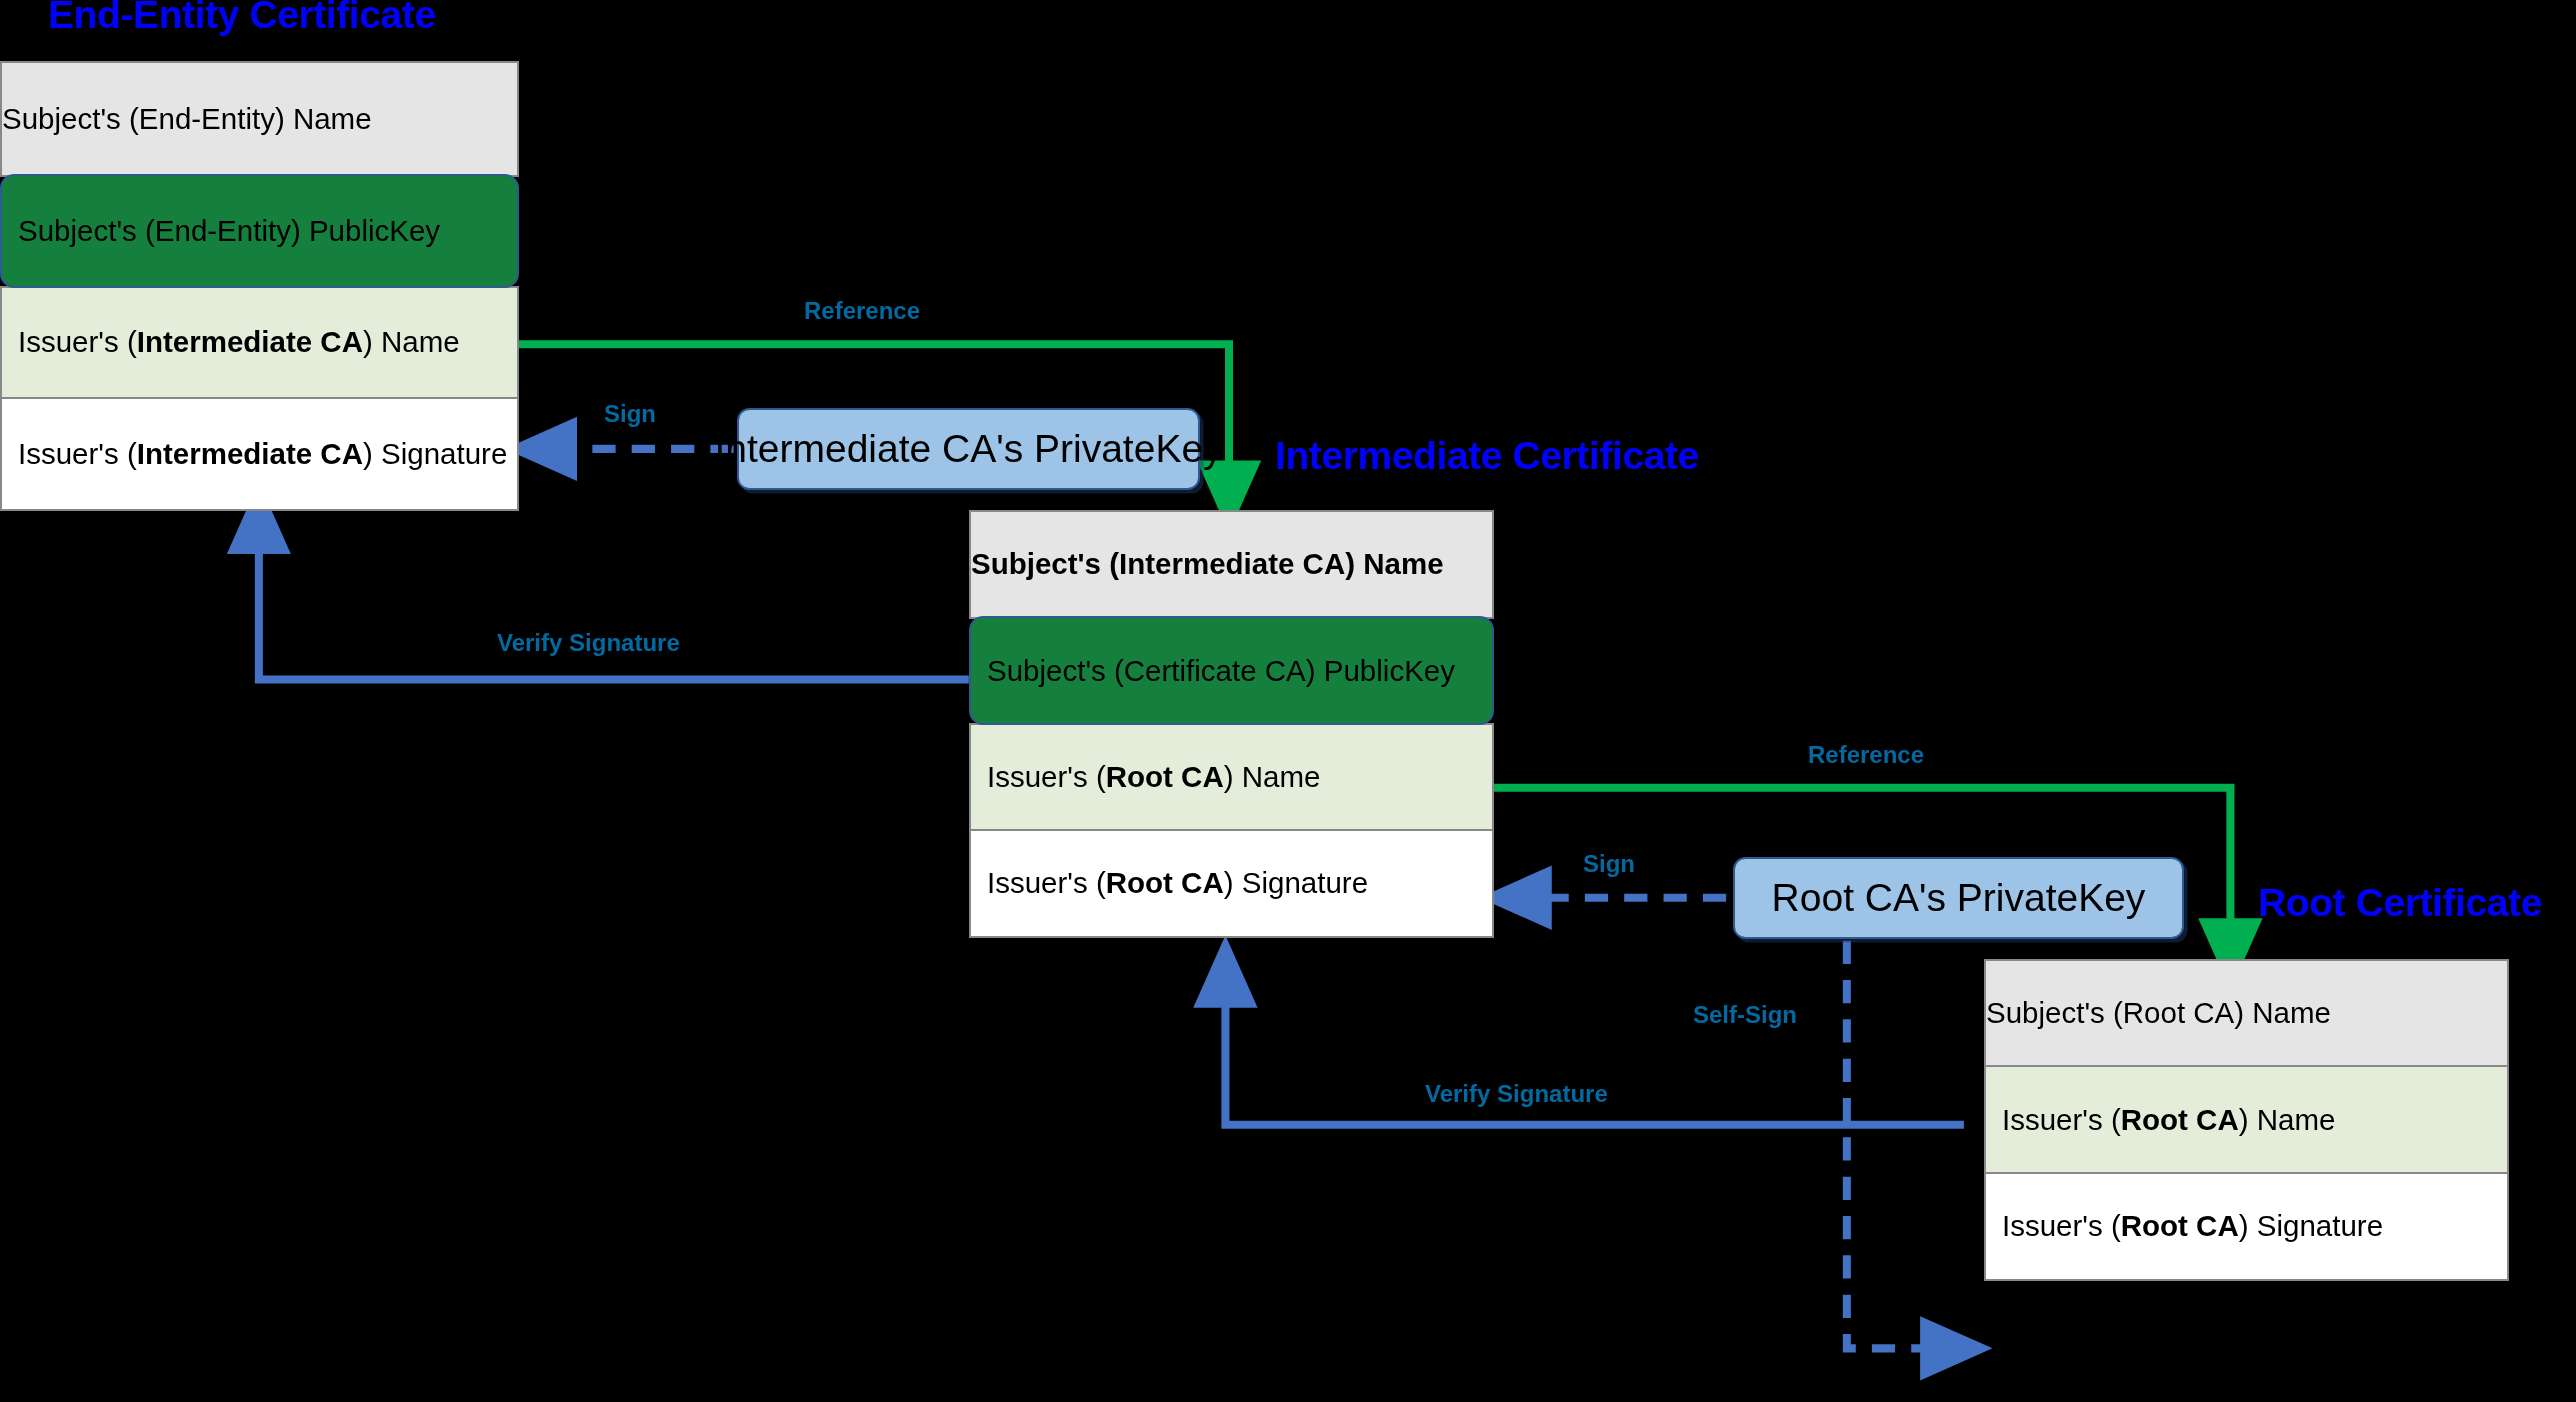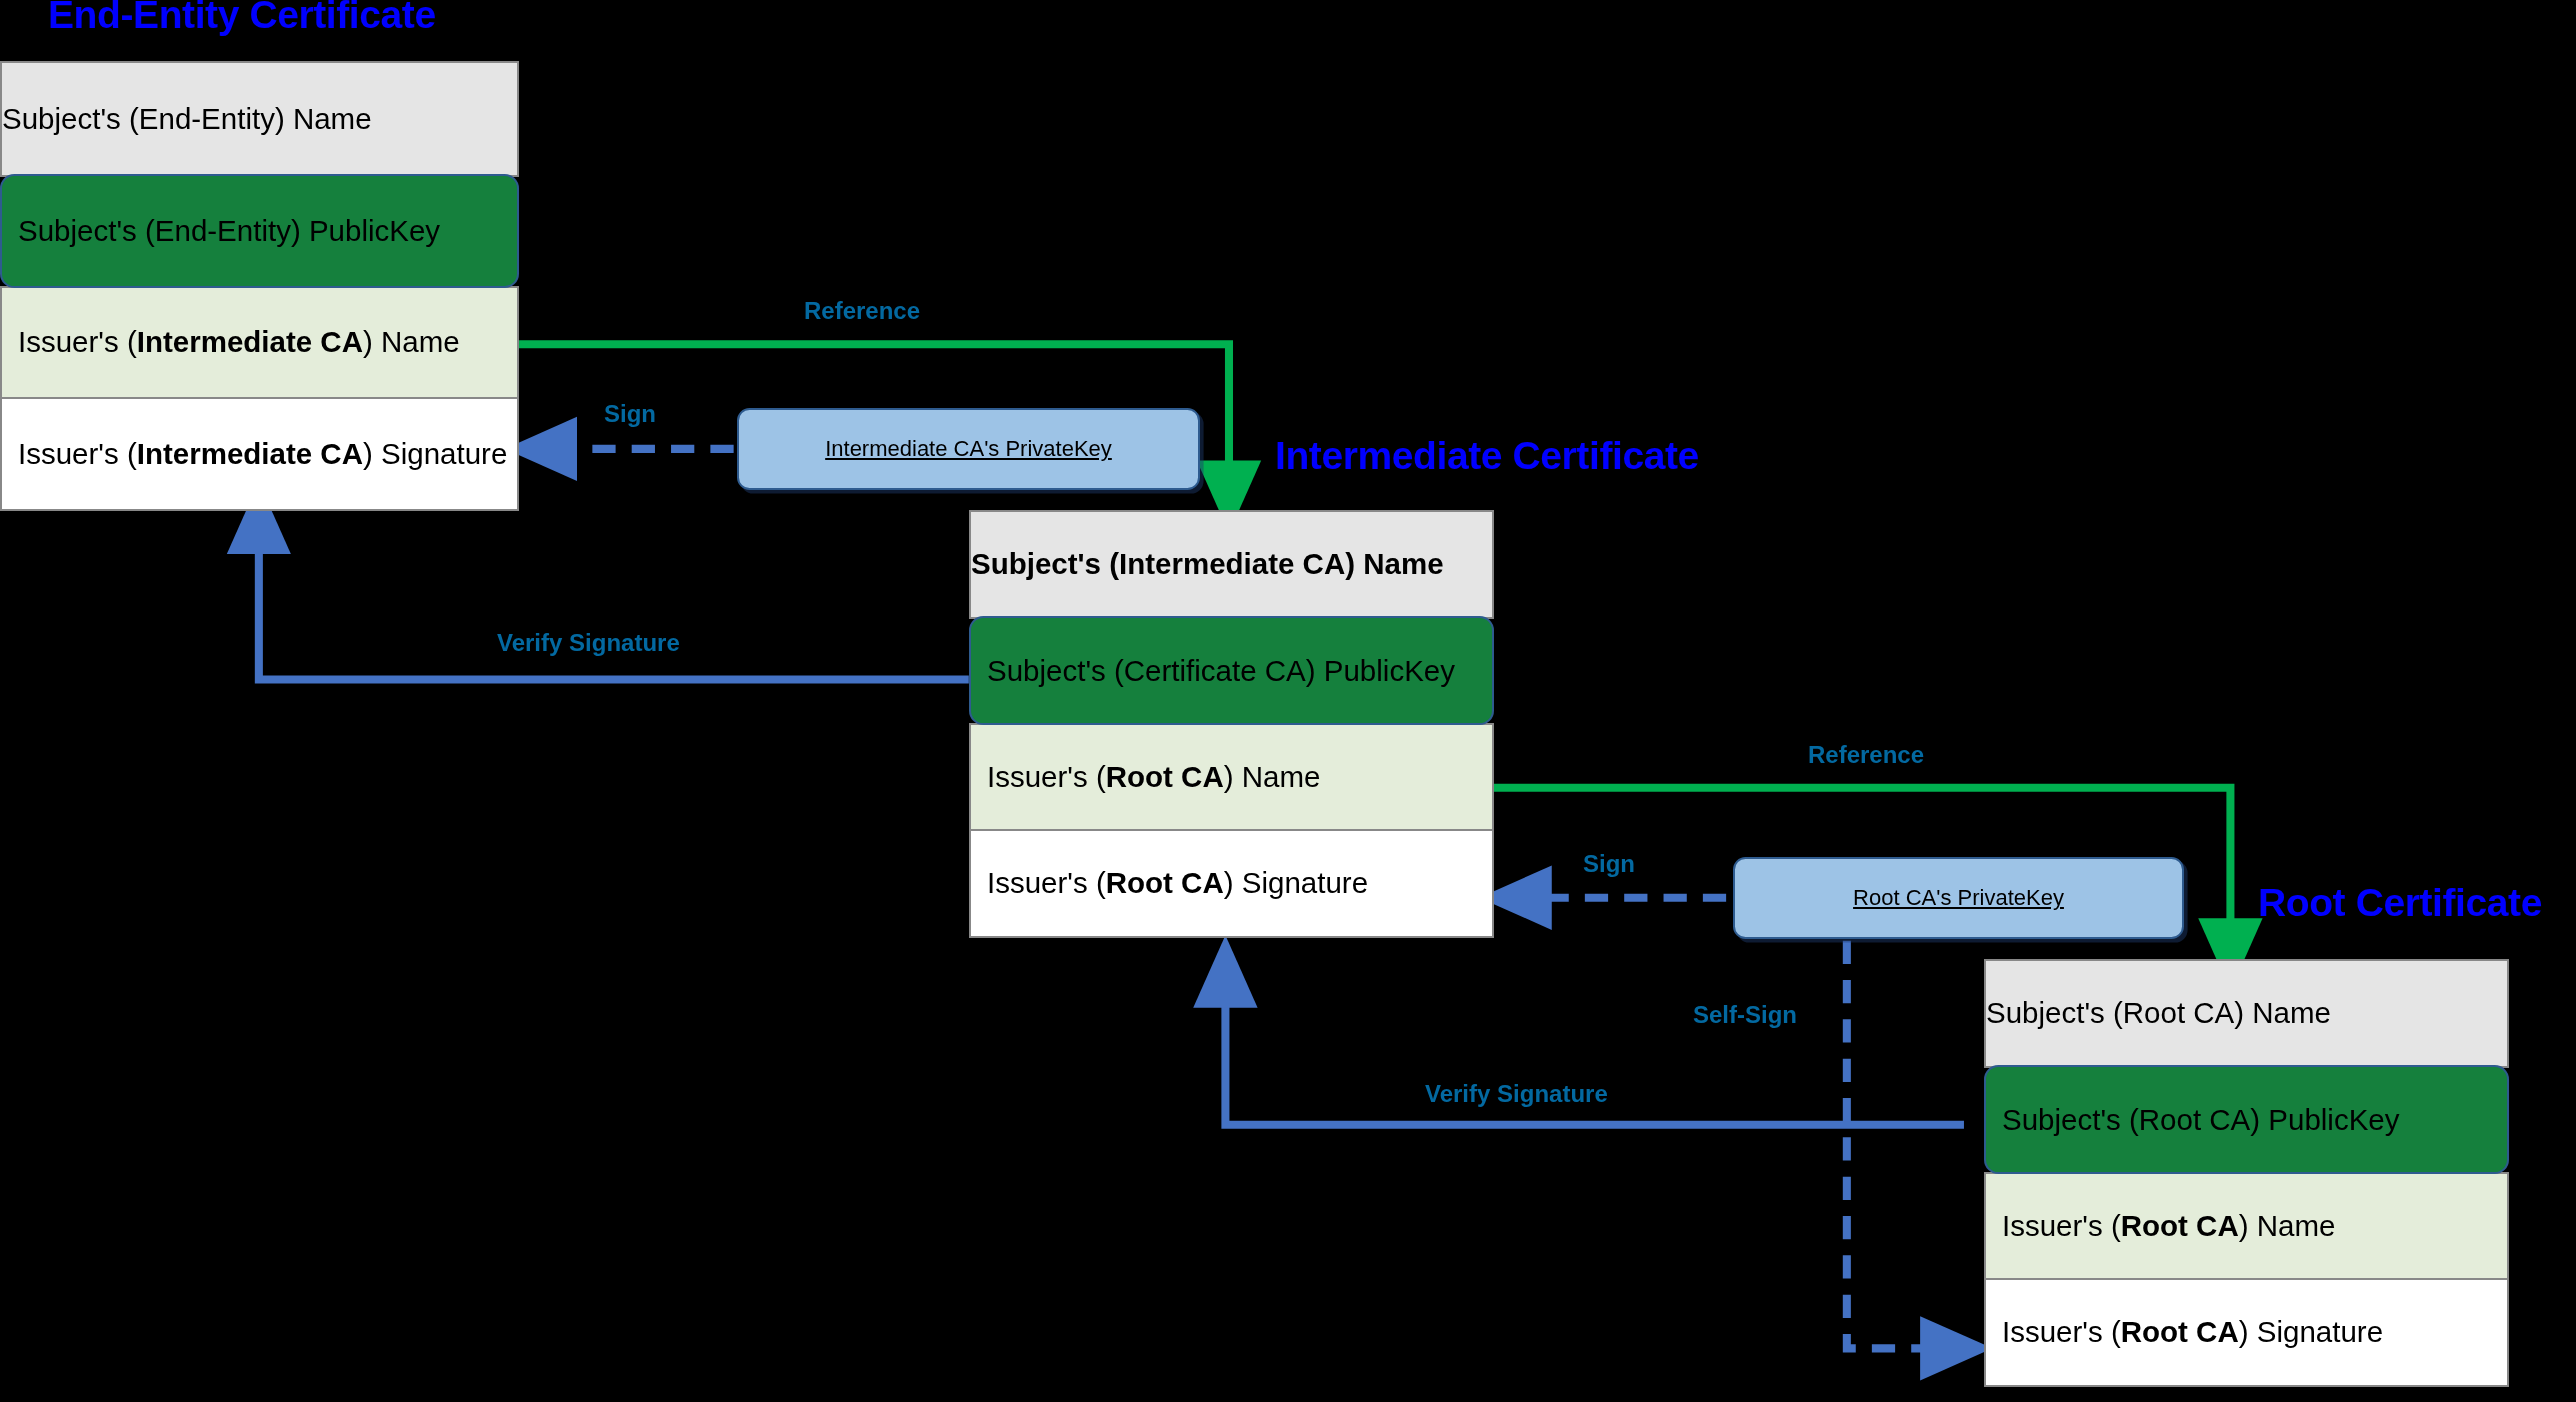--- a/index.html
+++ b/index.html
@@ -75,25 +75,24 @@
   
   .privkey {
     position: absolute;
     box-sizing: border-box;
     background: #9dc3e6;
     border: 2.7px solid #2e5b8f;
     border-radius: 12.5px;
     display: flex;
     align-items: center;
     justify-content: center;
-    font-size: 22px;
+    font-size: 39px;
     color: #000000;
     white-space: nowrap;
     box-shadow: 3.6px 3.6px 0 rgba(30,60,110,0.45);
-    text-decoration: underline;
   }
 
   
   .edge-label {
     position: absolute;
     color: #0369a1;
     font-weight: bold;
     font-size: 24px;
     white-space: nowrap;
   }
@@ -172,21 +171,20 @@
       <span>Issuer's (</span>
         <b>Root CA</b>
         <span>) Signature</span>
     </div>
   </div>
 
   <div class="cert-card" style="left:1984px; top:959px; width:525px;">
 
     <div class="cert-row row-subject-name" style="height:109px;">Subject's (Root CA) Name</div>
 
-    <div class="cert-row row-subject-key" style="height:109px; margin-top:-2.7px;">Subject's (Root CA) PublicKey</div>
 
     <div class="cert-row row-issuer-name" style="height:109px; margin-top:-2.7px;">
       <span>Issuer's (</span>
         <b>Root CA</b>
         <span>) Name</span>
     </div>
 
     <div class="cert-row row-issuer-sig" style="height:109px; margin-top:-2.7px;">
       <span>Issuer's (</span>
         <b>Root CA</b>

